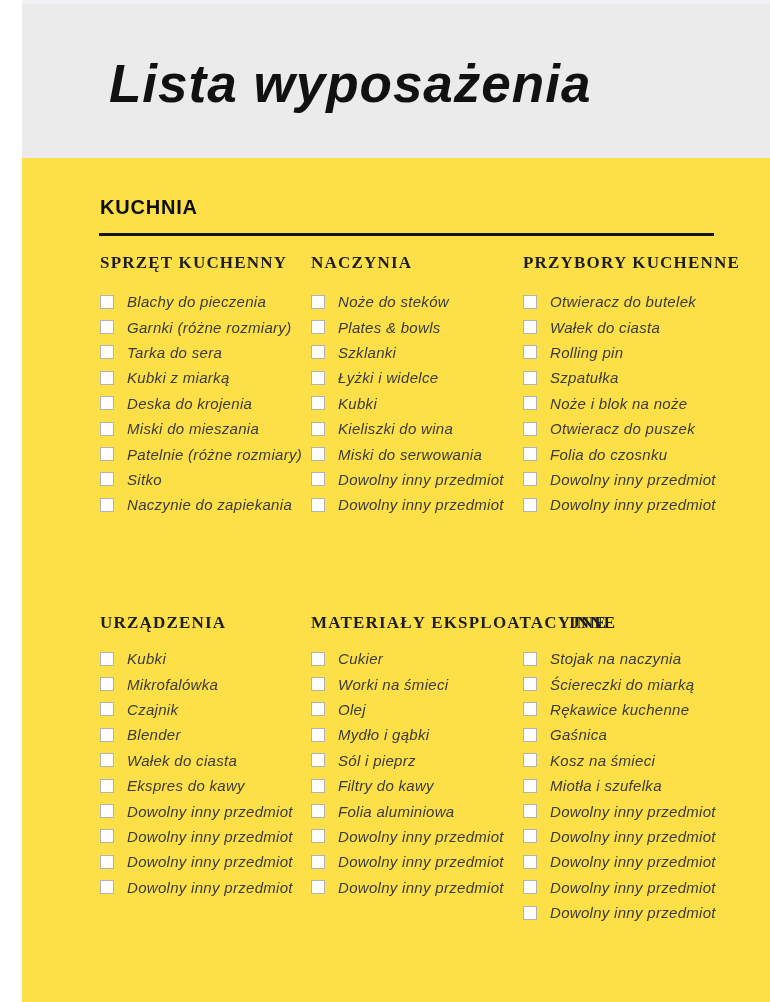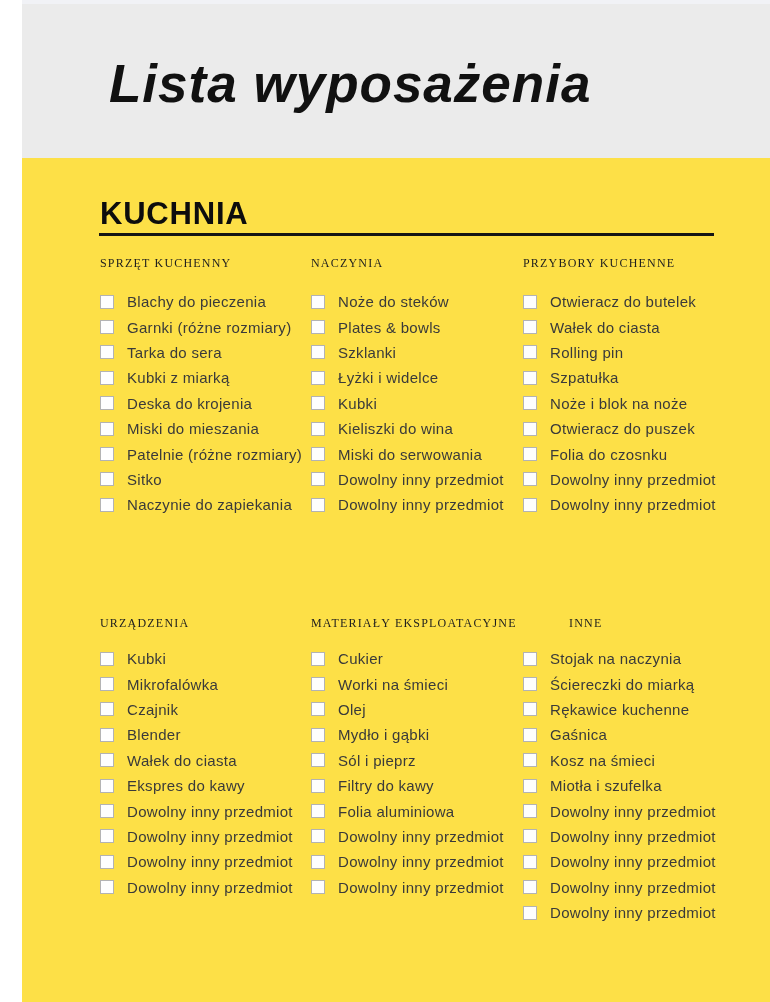--- a/index.html
+++ b/index.html
@@ -29,34 +29,34 @@
     position: absolute; left: 87px; top: 54px;
     font-family: "Liberation Sans", sans-serif;
     font-size: 53px; font-weight: bold; font-style: italic;
     letter-spacing: 1px;
     color: #111111;
     line-height: 1.15;
     white-space: nowrap;
   }
   .section-title {
     position: absolute; left: 78px; top: 196px;
-    font-size: 31px; font-weight: bold;
+    font-size: 20px; font-weight: bold;
     letter-spacing: 0.8px;
     color: #0d0d0d;
     white-space: nowrap;
   }
   .rule {
     position: absolute; left: 77px; top: 233px;
     width: 615px; height: 3px;
     background: #151515;
   }
   .grp-hdr {
     position: absolute;
     font-family: "Liberation Serif", serif;
-    font-size: 12px; font-weight: normal;
+    font-size: 17px; font-weight: bold;
     letter-spacing: 1.2px;
     color: #1e1e1e;
     line-height: 22px;
     white-space: nowrap;
   }
   .grp-list { position: absolute; }
   .row {
     display: flex; align-items: center;
     height: 25.4px;
     cursor: default;
@@ -68,20 +68,21 @@
     background: #fefefe;
     margin-right: 13px;
     box-sizing: border-box;
   }
   .lbl {
     font-size: 15px;
     letter-spacing: 0.3px;
     color: #3a3a3a;
     white-space: nowrap;
     line-height: 1;
+    font-style: italic;
   }
   
   .x1 { left: 78px; }
   .x2 { left: 289px; }
   .x3 { left: 501px; }
   .x3h2 { left: 547px; }
   
   .s1h { top: 252px; }
   .s1l { top: 289px; }
   .s2h { top: 612px; }

